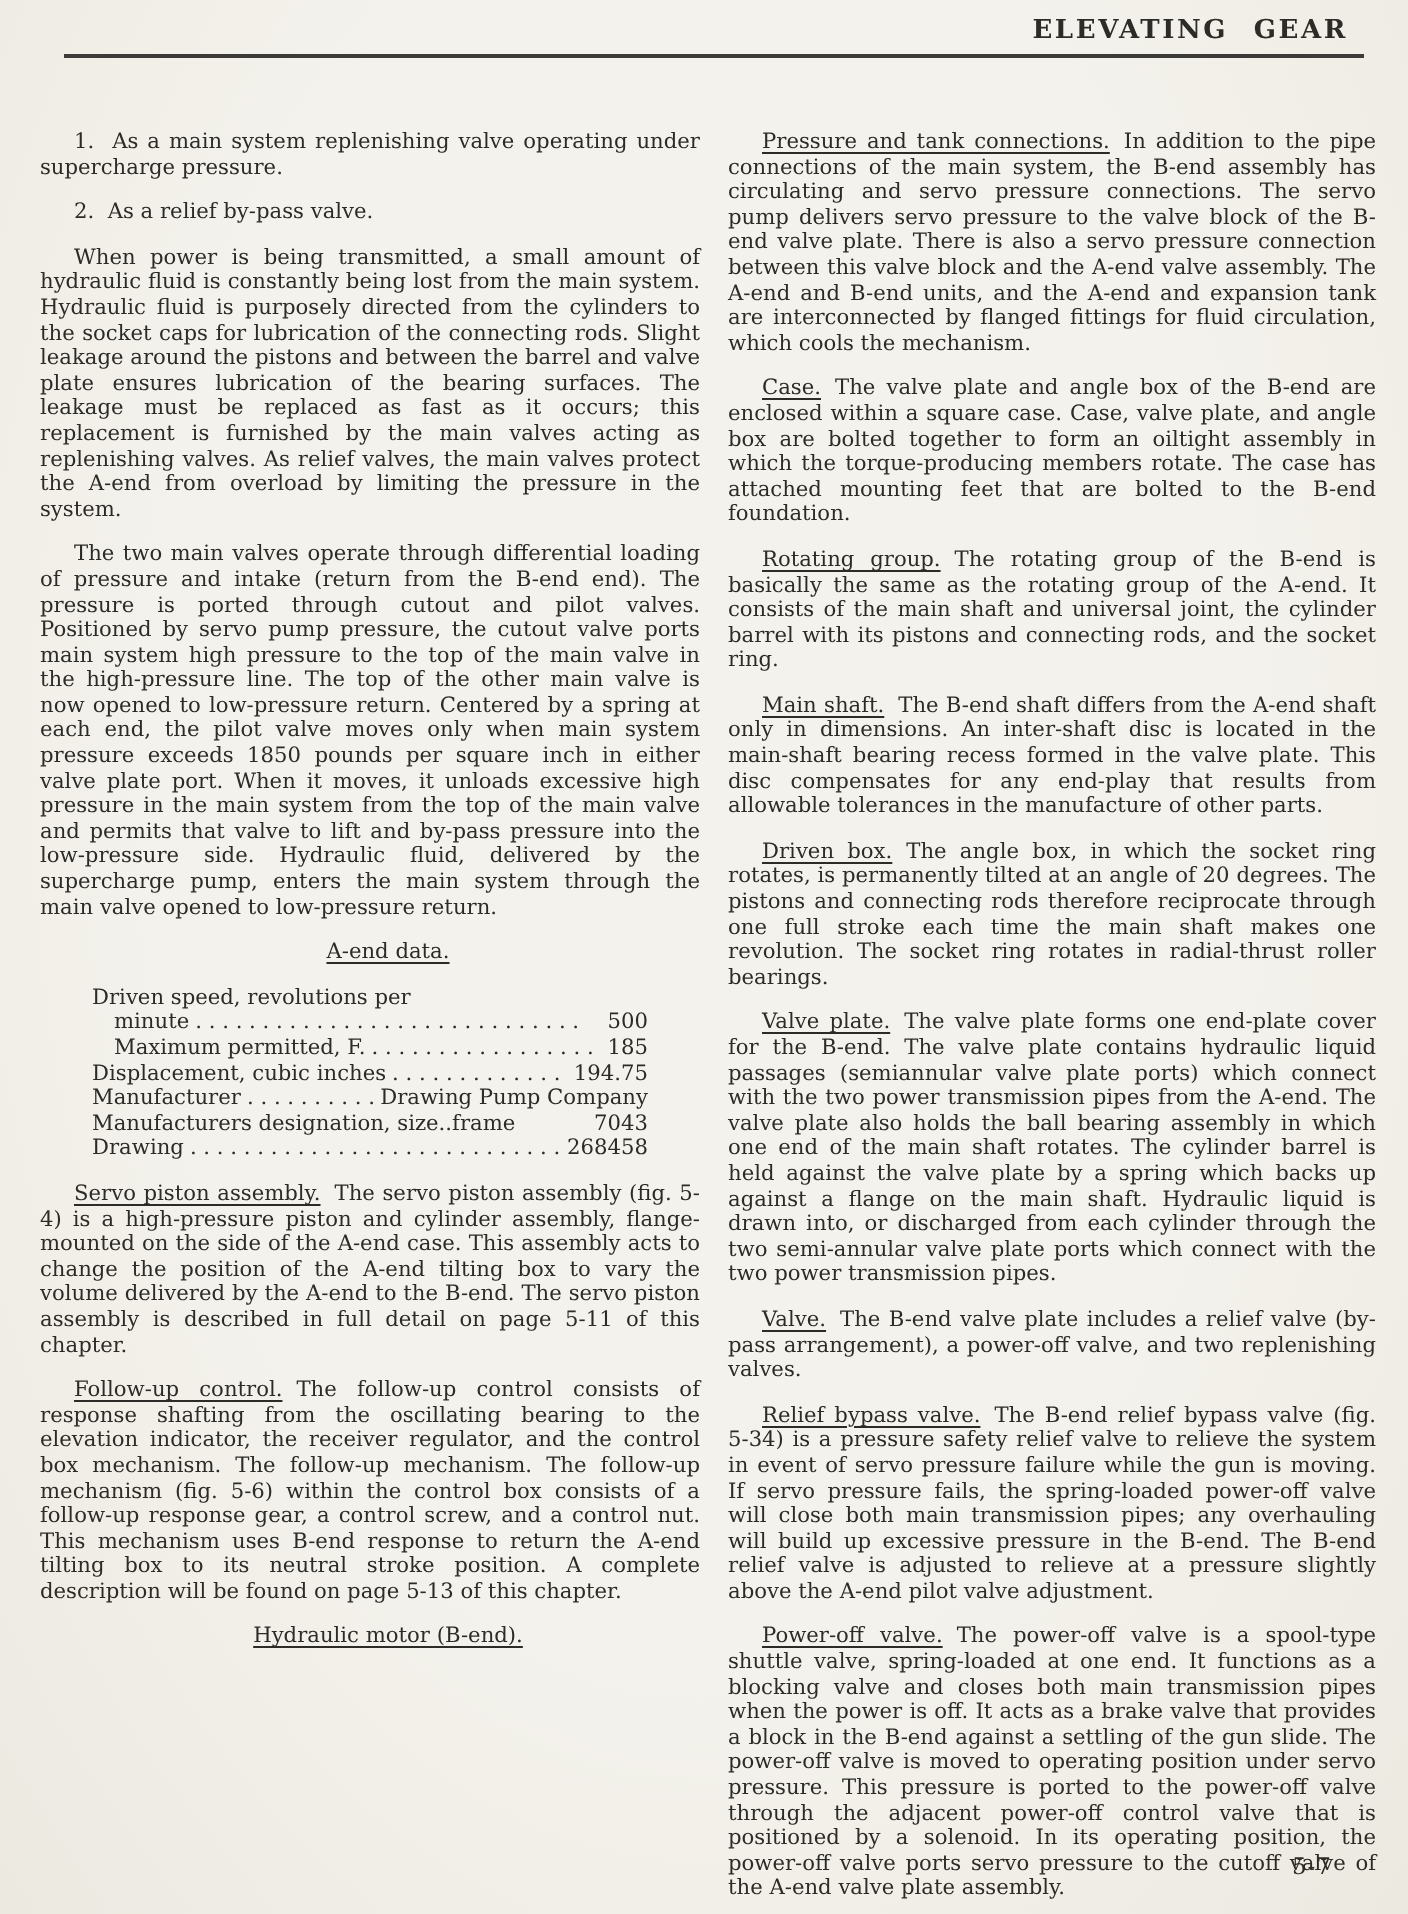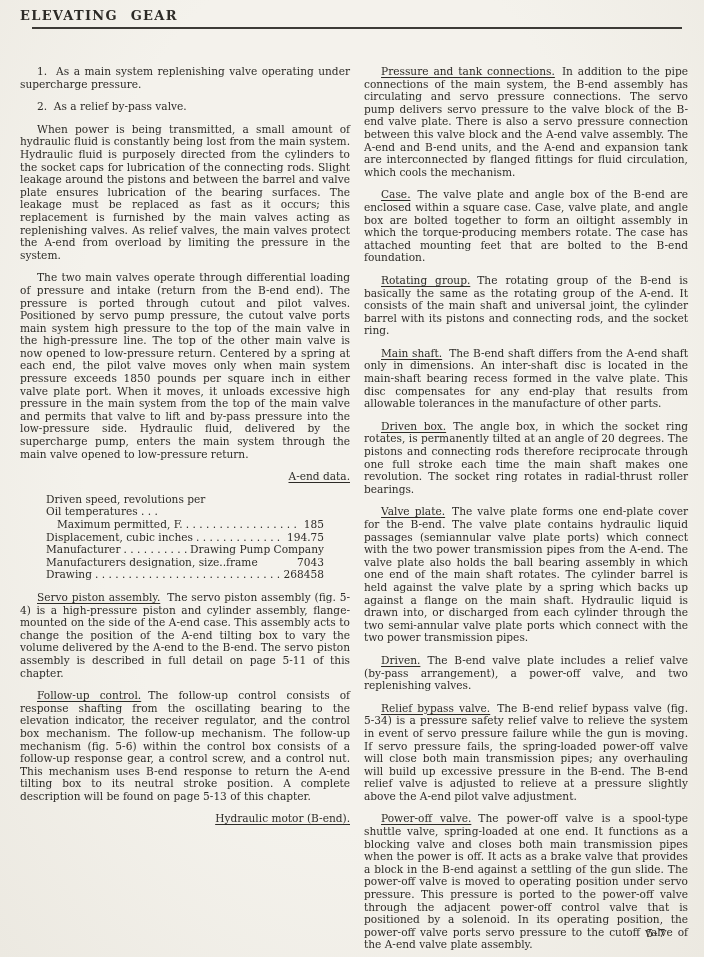--- a/index.html
+++ b/index.html
@@ -5,33 +5,33 @@
   html,body{margin:0;padding:0;background:#8a8a8a;}
   .page{
     width:704px;height:957px;position:relative;box-sizing:border-box;
     margin:0 auto;
     background:radial-gradient(ellipse at 50% 40%, #f4f2ec 55%, #ece9e1 100%);
     font-family:"DejaVu Serif", serif;
     color:#2d2b27;
     padding:8px 16px 0 20px;
     overflow:hidden;
   }
-  .hdr{display:flex;align-items:flex-end;}
+  .hdr{display:flex;justify-content:flex-end;align-items:flex-end;}
   .hdr-title{
     font-size:13px;font-weight:bold;letter-spacing:1.3px;word-spacing:7px;
     padding-right:14px;white-space:nowrap;
   }
   .hdr-rule{height:2px;background:#3d3b37;margin:4px 6px 0 12px;}
   .columns{display:flex;gap:14px;margin-top:36px;}
   .col{width:330px;font-size:10.6px;line-height:12.6px;text-align:justify;}
   .col p{margin:0 0 10px 0;text-indent:17px;}
   .runin{text-decoration:underline;text-underline-offset:2px;margin-right:7px;}
   .hd{
     text-decoration:underline;text-underline-offset:2px;
-    margin:0 0 10px 18px !important;text-indent:0 !important;text-align:right;
+    margin:0 0 10px 18px !important;text-indent:0 !important;text-align:center;
   }
   .data-list{margin:0 26px 10px 26px;}
   .drow{display:flex;align-items:flex-start;}
   .drow .lbl{white-space:nowrap;}
   .drow .leader{flex:1 1 auto;overflow:hidden;white-space:nowrap;margin:0 3px;}
   .drow .leader::before{content:". . . . . . . . . . . . . . . . . . . . . . . . . . . . .";}
   .drow .leader.blank::before{content:"";}
   .drow .val{white-space:nowrap;margin-left:auto;}
   .ind{padding-left:11px;}
   .page-num{position:absolute;right:38px;bottom:17px;font-size:11.5px;letter-spacing:0.5px;}
@@ -54,21 +54,23 @@
       <p><span>When power is being transmitted, a small amount of hydraulic fluid is constantly being lost from the main system. Hydraulic fluid is purposely directed from the cylinders to the socket caps for lubrication of the connecting rods. Slight leakage around the pistons and between the barrel and valve plate ensures lubrication of the bearing surfaces. The leakage must be replaced as fast as it occurs; this replacement is furnished by the main valves acting as replenishing valves. As relief valves, the main valves protect the A-end from overload by limiting the pressure in the system.</span></p>
       <p><span>The two main valves operate through differential loading of pressure and intake (return from the B-end end). The pressure is ported through cutout and pilot valves. Positioned by servo pump pressure, the cutout valve ports main system high pressure to the top of the main valve in the high-pressure line. The top of the other main valve is now opened to low-pressure return. Centered by a spring at each end, the pilot valve moves only when main system pressure exceeds 1850 pounds per square inch in either valve plate port. When it moves, it unloads excessive high pressure in the main system from the top of the main valve and permits that valve to lift and by-pass pressure into the low-pressure side. Hydraulic fluid, delivered by the supercharge pump, enters the main system through the main valve opened to low-pressure return.</span></p>
 
       <p class="hd">A-end data.</p>
 
       <div class="data-list">
         <div class="drow">
           <span class="lbl">Driven speed, revolutions per</span>
         </div>
         <div class="drow">
-          <span class="lbl">Oil temperatures . . .</span>
+          <span class="lbl ind">minute</span>
+          <span class="leader"></span>
+          <span class="val">500</span>
         </div>
         <div class="drow">
           <span class="lbl ind">Maximum permitted, F.</span>
           <span class="leader"></span>
           <span class="val">185</span>
         </div>
         <div class="drow">
           <span class="lbl">Displacement, cubic inches</span>
           <span class="leader"></span>
           <span class="val">194.75</span>
@@ -96,21 +98,21 @@
       <p class="hd">Hydraulic motor (B-end).</p>
     </div>
 
     <div class="col">
       <p><span class="runin">Pressure and tank connections.</span><span>In addition to the pipe connections of the main system, the B-end assembly has circulating and servo pressure connections. The servo pump delivers servo pressure to the valve block of the B-end valve plate. There is also a servo pressure connection between this valve block and the A-end valve assembly. The A-end and B-end units, and the A-end and expansion tank are interconnected by flanged fittings for fluid circulation, which cools the mechanism.</span></p>
       <p><span class="runin">Case.</span><span>The valve plate and angle box of the B-end are enclosed within a square case. Case, valve plate, and angle box are bolted together to form an oiltight assembly in which the torque-producing members rotate. The case has attached mounting feet that are bolted to the B-end foundation.</span></p>
       <p><span class="runin">Rotating group.</span><span>The rotating group of the B-end is basically the same as the rotating group of the A-end. It consists of the main shaft and universal joint, the cylinder barrel with its pistons and connecting rods, and the socket ring.</span></p>
       <p><span class="runin">Main shaft.</span><span>The B-end shaft differs from the A-end shaft only in dimensions. An inter-shaft disc is located in the main-shaft bearing recess formed in the valve plate. This disc compensates for any end-play that results from allowable tolerances in the manufacture of other parts.</span></p>
       <p><span class="runin">Driven box.</span><span>The angle box, in which the socket ring rotates, is permanently tilted at an angle of 20 degrees. The pistons and connecting rods therefore reciprocate through one full stroke each time the main shaft makes one revolution. The socket ring rotates in radial-thrust roller bearings.</span></p>
       <p><span class="runin">Valve plate.</span><span>The valve plate forms one end-plate cover for the B-end. The valve plate contains hydraulic liquid passages (semiannular valve plate ports) which connect with the two power transmission pipes from the A-end. The valve plate also holds the ball bearing assembly in which one end of the main shaft rotates. The cylinder barrel is held against the valve plate by a spring which backs up against a flange on the main shaft. Hydraulic liquid is drawn into, or discharged from each cylinder through the two semi-annular valve plate ports which connect with the two power transmission pipes.</span></p>
-      <p><span class="runin">Driven.</span><span>The B-end valve plate includes a relief valve (by-pass arrangement), a power-off valve, and two replenishing valves.</span></p>
+      <p><span class="runin">Valve.</span><span>The B-end valve plate includes a relief valve (by-pass arrangement), a power-off valve, and two replenishing valves.</span></p>
       <p><span class="runin">Relief bypass valve.</span><span>The B-end relief bypass valve (fig. 5-34) is a pressure safety relief valve to relieve the system in event of servo pressure failure while the gun is moving. If servo pressure fails, the spring-loaded power-off valve will close both main transmission pipes; any overhauling will build up excessive pressure in the B-end. The B-end relief valve is adjusted to relieve at a pressure slightly above the A-end pilot valve adjustment.</span></p>
       <p><span class="runin">Power-off valve.</span><span>The power-off valve is a spool-type shuttle valve, spring-loaded at one end. It functions as a blocking valve and closes both main transmission pipes when the power is off. It acts as a brake valve that provides a block in the B-end against a settling of the gun slide. The power-off valve is moved to operating position under servo pressure. This pressure is ported to the power-off valve through the adjacent power-off control valve that is positioned by a solenoid. In its operating position, the power-off valve ports servo pressure to the cutoff valve of the A-end valve plate assembly.</span></p>
     </div>
 
   </div>
 
   <div class="page-num">5-7</div>
 </div>
 
 </body></html>

